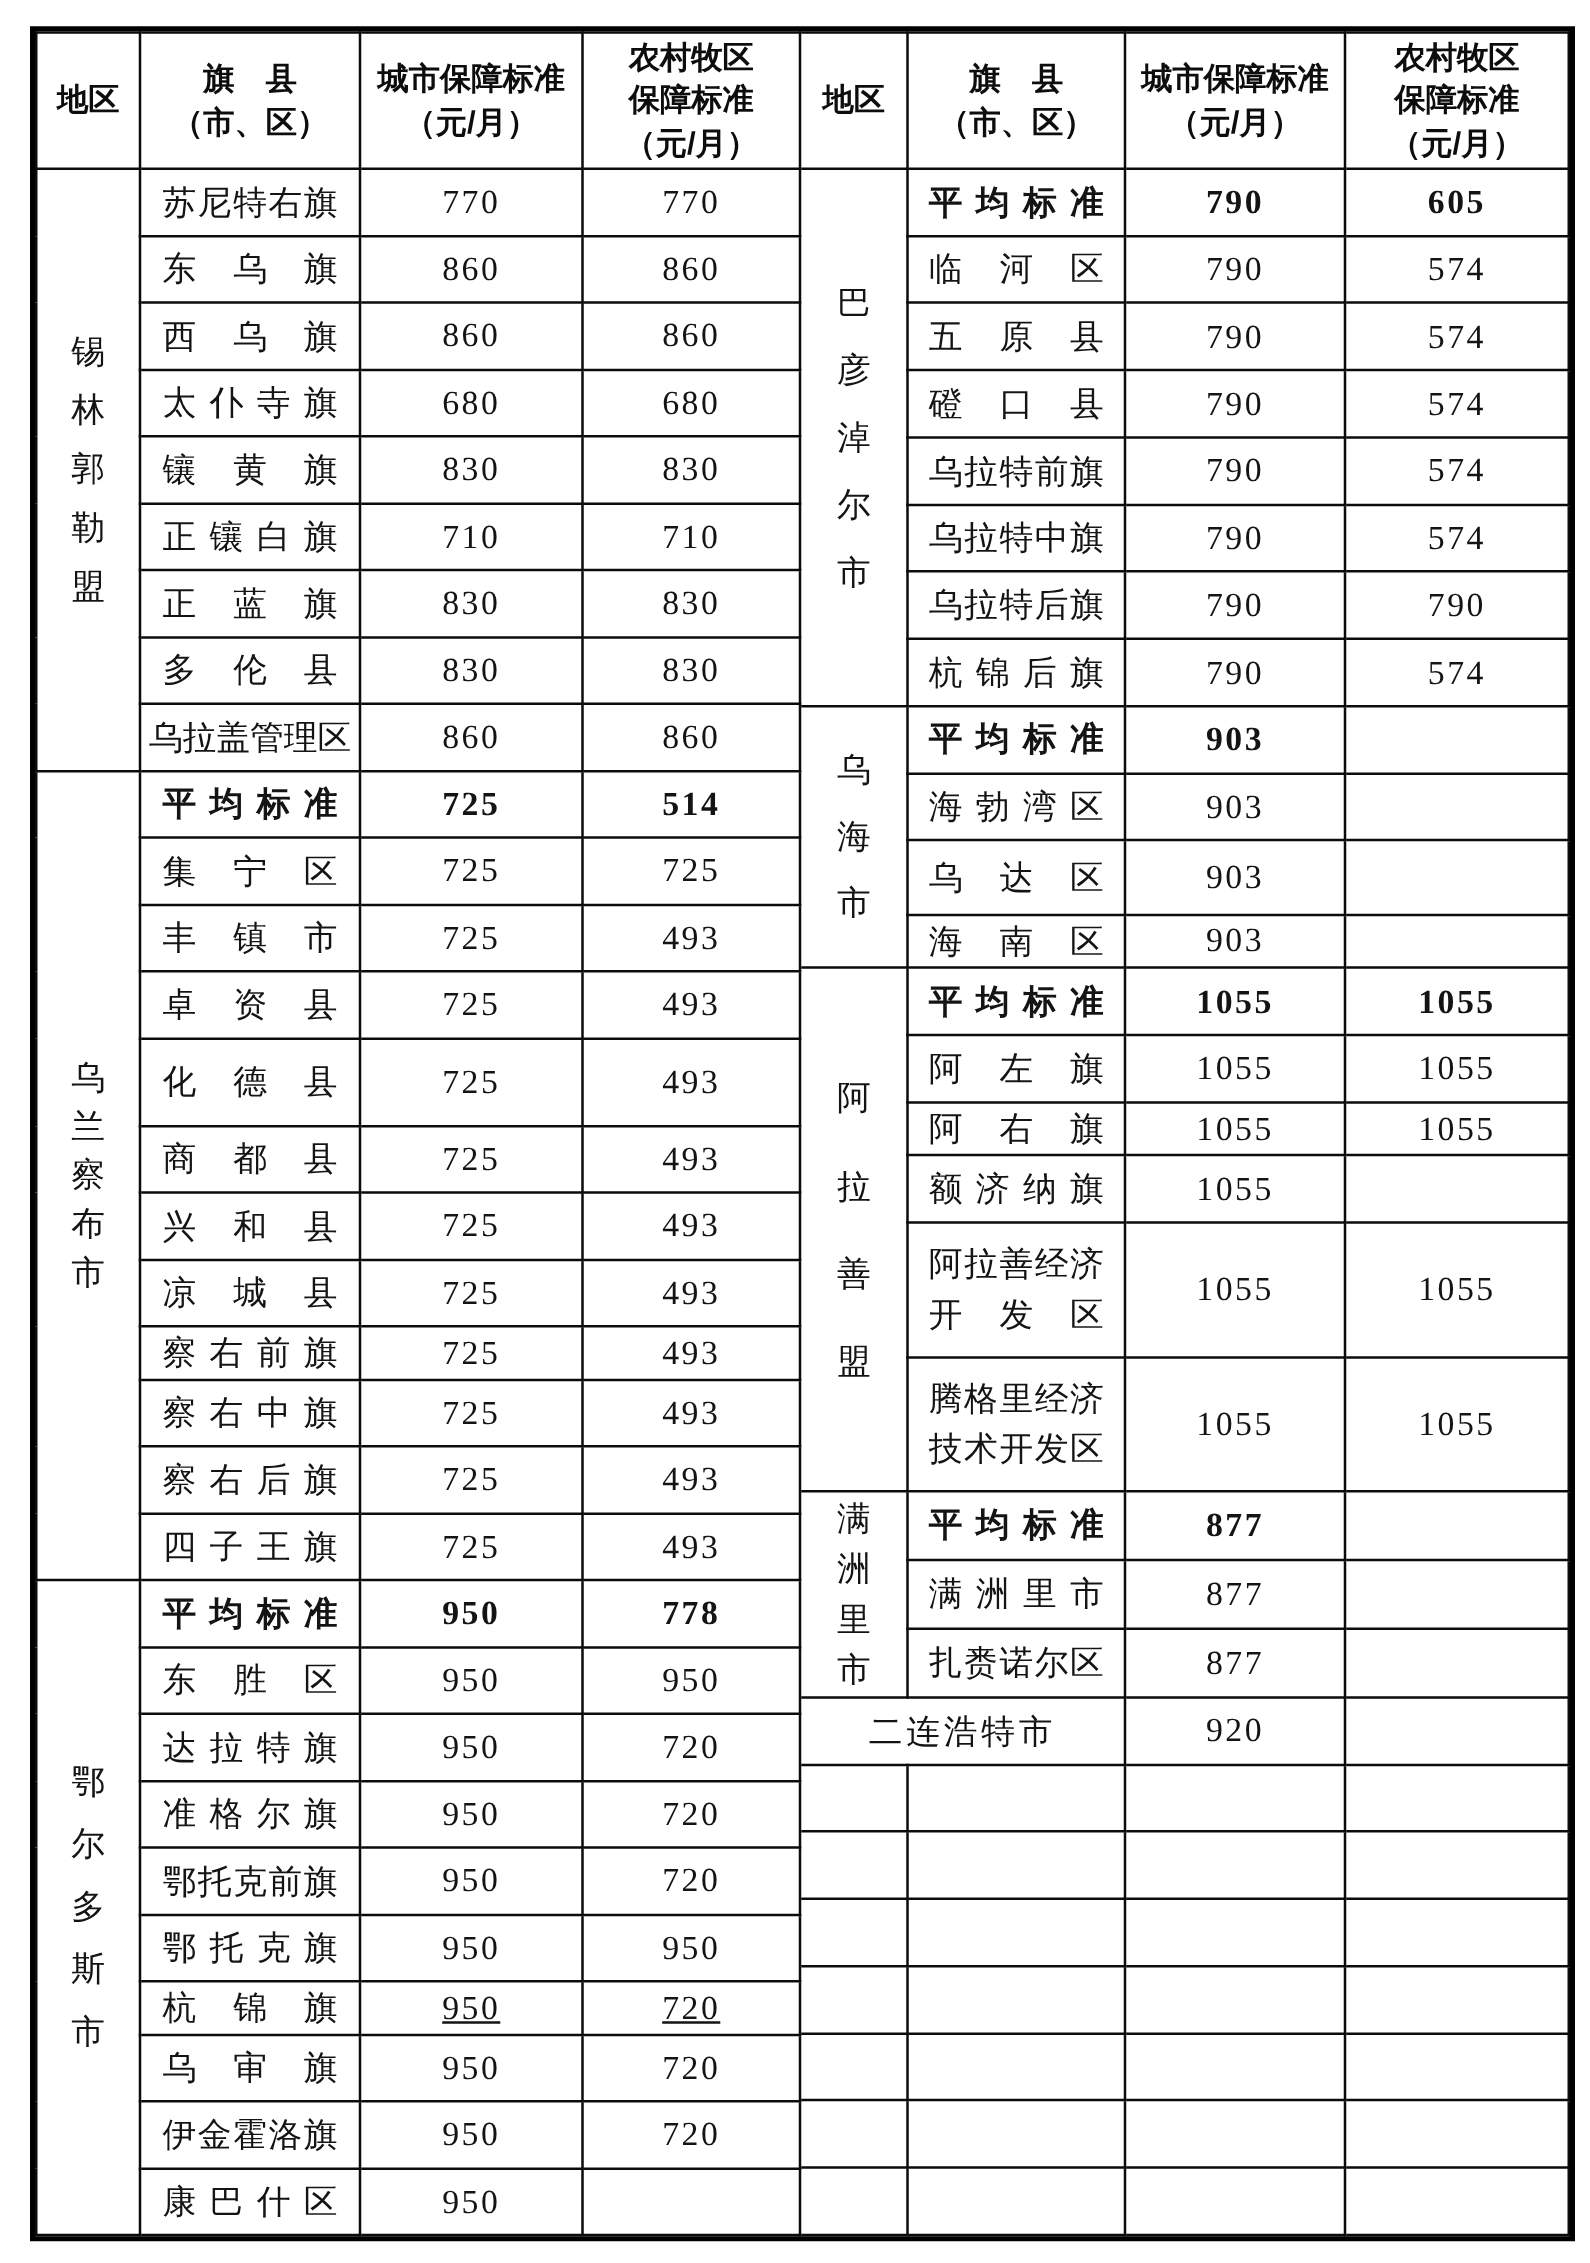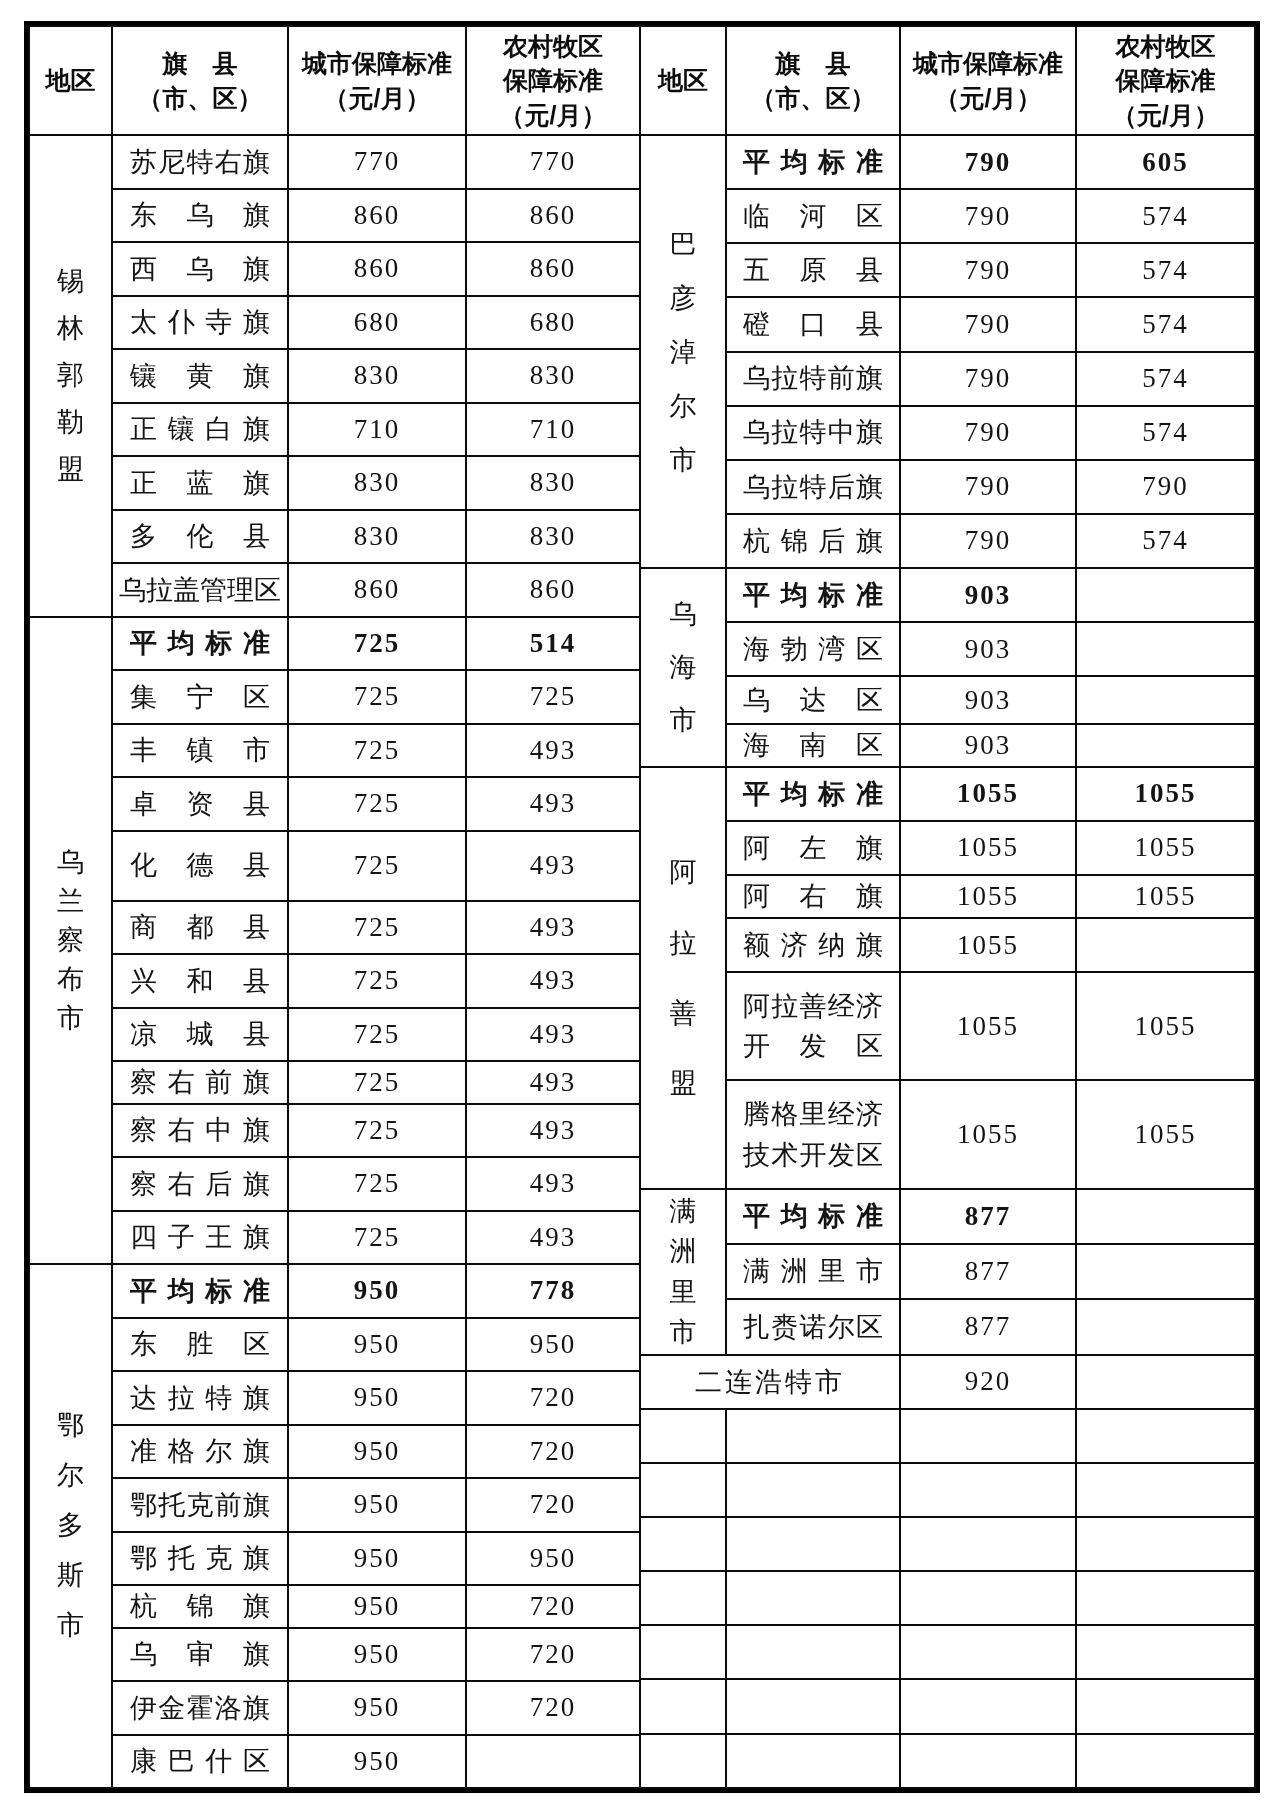--- a/index.html
+++ b/index.html
@@ -191,21 +191,21 @@
         <tr style="height: 53.5px;">
           <td><span class="name">鄂托克前旗</span></td>
           <td class="val">950</td>
           <td class="val">720</td>
         </tr>
         <tr style="height: 53.5px;">
           <td><span class="name">鄂托克旗</span></td>
           <td class="val">950</td>
           <td class="val">950</td>
         </tr>
-        <tr style="height: 36px;">
+        <tr style="height: 36px; text-decoration: underline;">
           <td><span class="name">杭锦旗</span></td>
           <td class="val">950</td>
           <td class="val">720</td>
         </tr>
         <tr style="height: 53.5px;">
           <td><span class="name">乌审旗</span></td>
           <td class="val">950</td>
           <td class="val">720</td>
         </tr>
         <tr style="height: 53.5px;">
@@ -292,21 +292,21 @@
           <td class="cfirst" rowspan="4"><span class="region-label" style="line-height: 1.96;">乌海市</span></td>
           <td class="bold"><span class="name">平均标准</span></td>
           <td class="val bold">903</td>
           <td class="val bold"></td>
         </tr>
         <tr style="height: 53.5px;">
           <td><span class="name">海勃湾区</span></td>
           <td class="val">903</td>
           <td class="val"></td>
         </tr>
-        <tr style="height: 47px; padding-left: 41px;">
+        <tr style="height: 59px; padding-left: 41px;">
           <td><span class="name">乌达区</span></td>
           <td class="val">903</td>
           <td class="val"></td>
         </tr>
         <tr style="height: 41px; margin-left: 42px;">
           <td><span class="name">海南区</span></td>
           <td class="val">903</td>
           <td class="val"></td>
         </tr>
         <tr style="height: 53.5px;">

